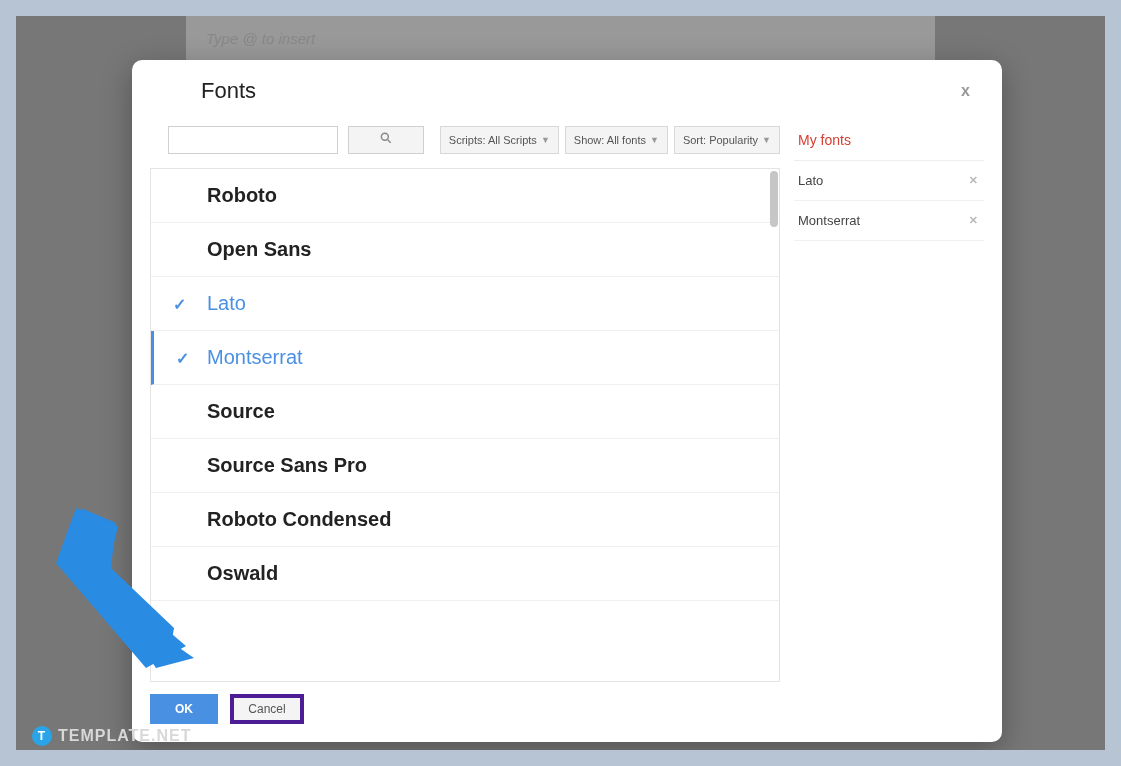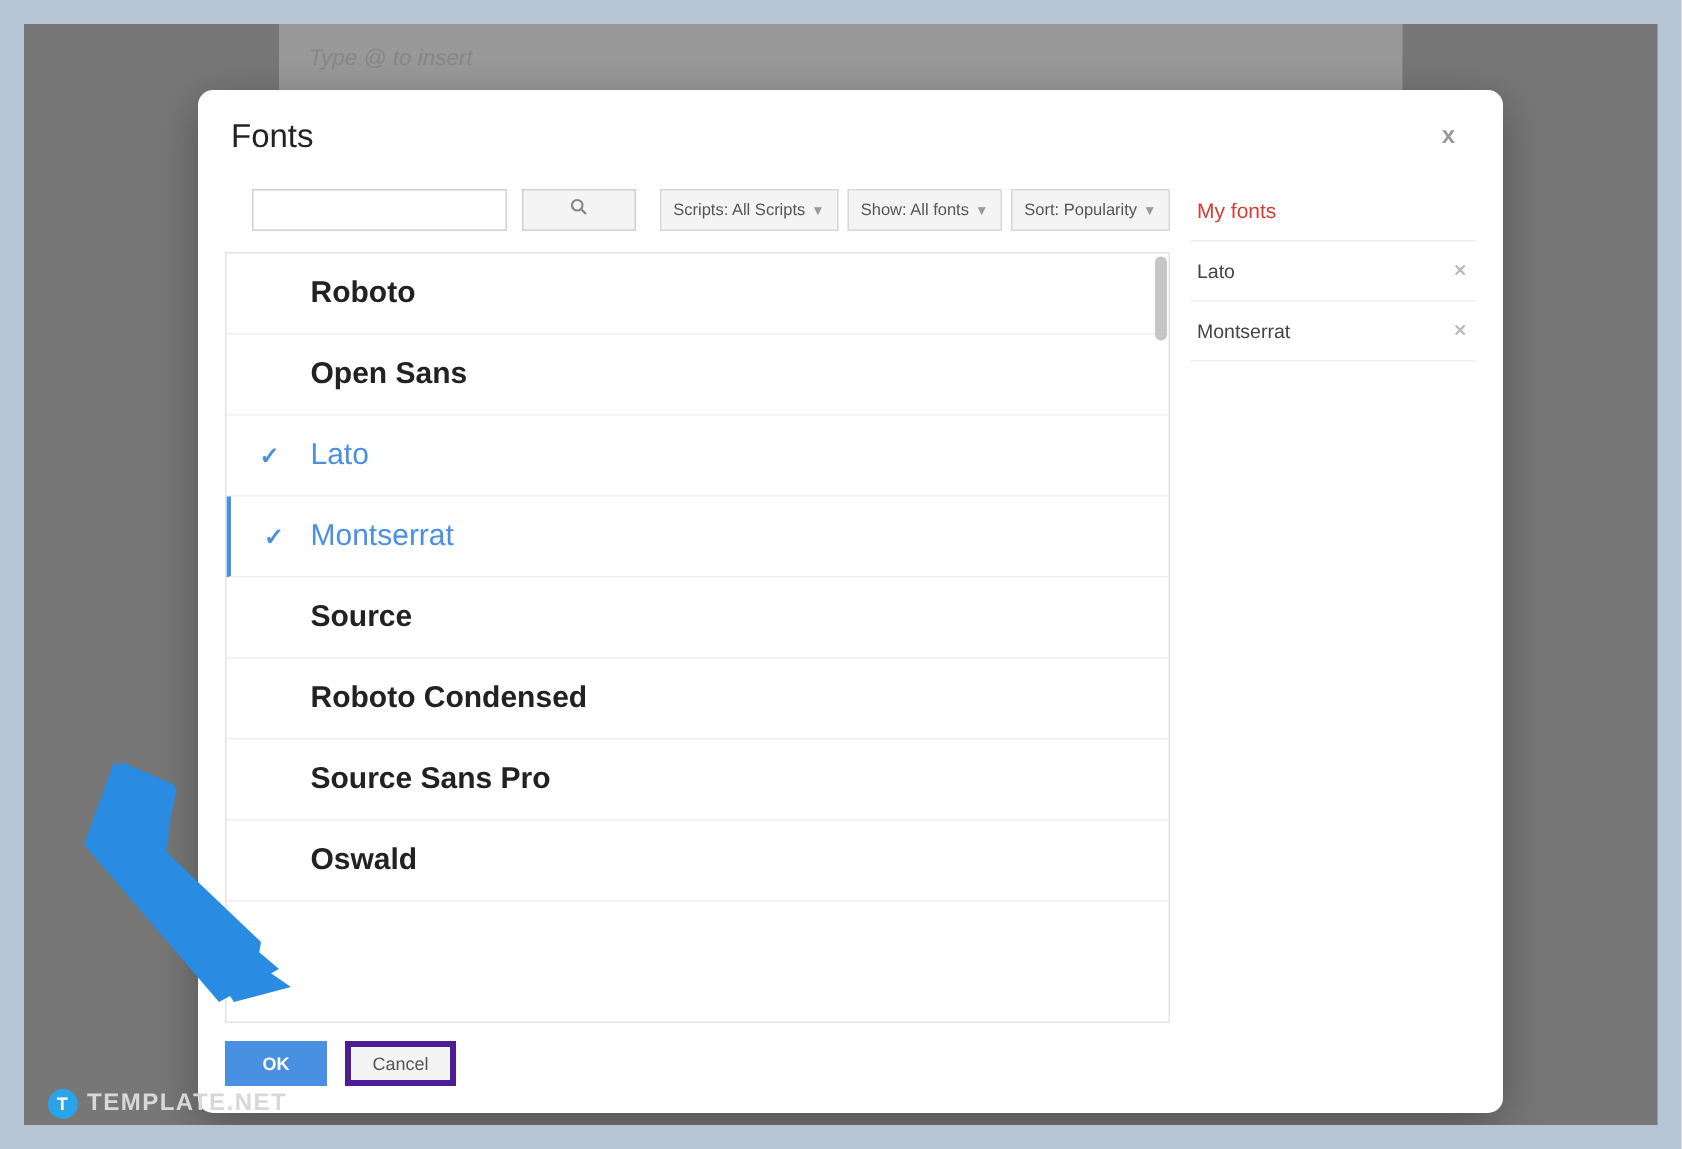--- a/index.html
+++ b/index.html
@@ -41,20 +41,21 @@
     border-radius: 10px;
     box-shadow: 0 8px 30px rgba(0,0,0,0.3);
     display: flex;
     flex-direction: column;
   }
   .dialog-header {
     padding: 18px 24px 8px 22px;
     display: flex;
     justify-content: space-between;
     align-items: center;
+    margin-left: 47px;
   }
   .dialog-title {
     font-size: 22px;
     color: #222;
     font-weight: 400;
   }
   .close-x {
     font-size: 16px;
     color: #999;
     cursor: pointer;
@@ -300,24 +301,24 @@
                 <span>Lato</span>
               </div>
               <div class="font-item selected current">
                 <span class="check-icon">✓</span>
                 <span>Montserrat</span>
               </div>
               <div class="font-item">
                 <span>Source</span>
               </div>
               <div class="font-item">
+                <span>Source Sans Pro</span>
+              </div>
+              <div class="font-item">
                 <span>Roboto Condensed</span>
-              </div>
-              <div class="font-item">
-                <span>Source Sans Pro</span>
               </div>
               <div class="font-item">
                 <span>Oswald</span>
               </div>
             </div>
           <div class="scrollbar-track">
             <div class="scrollbar-thumb"></div>
           </div>
         </div>
       </div>

